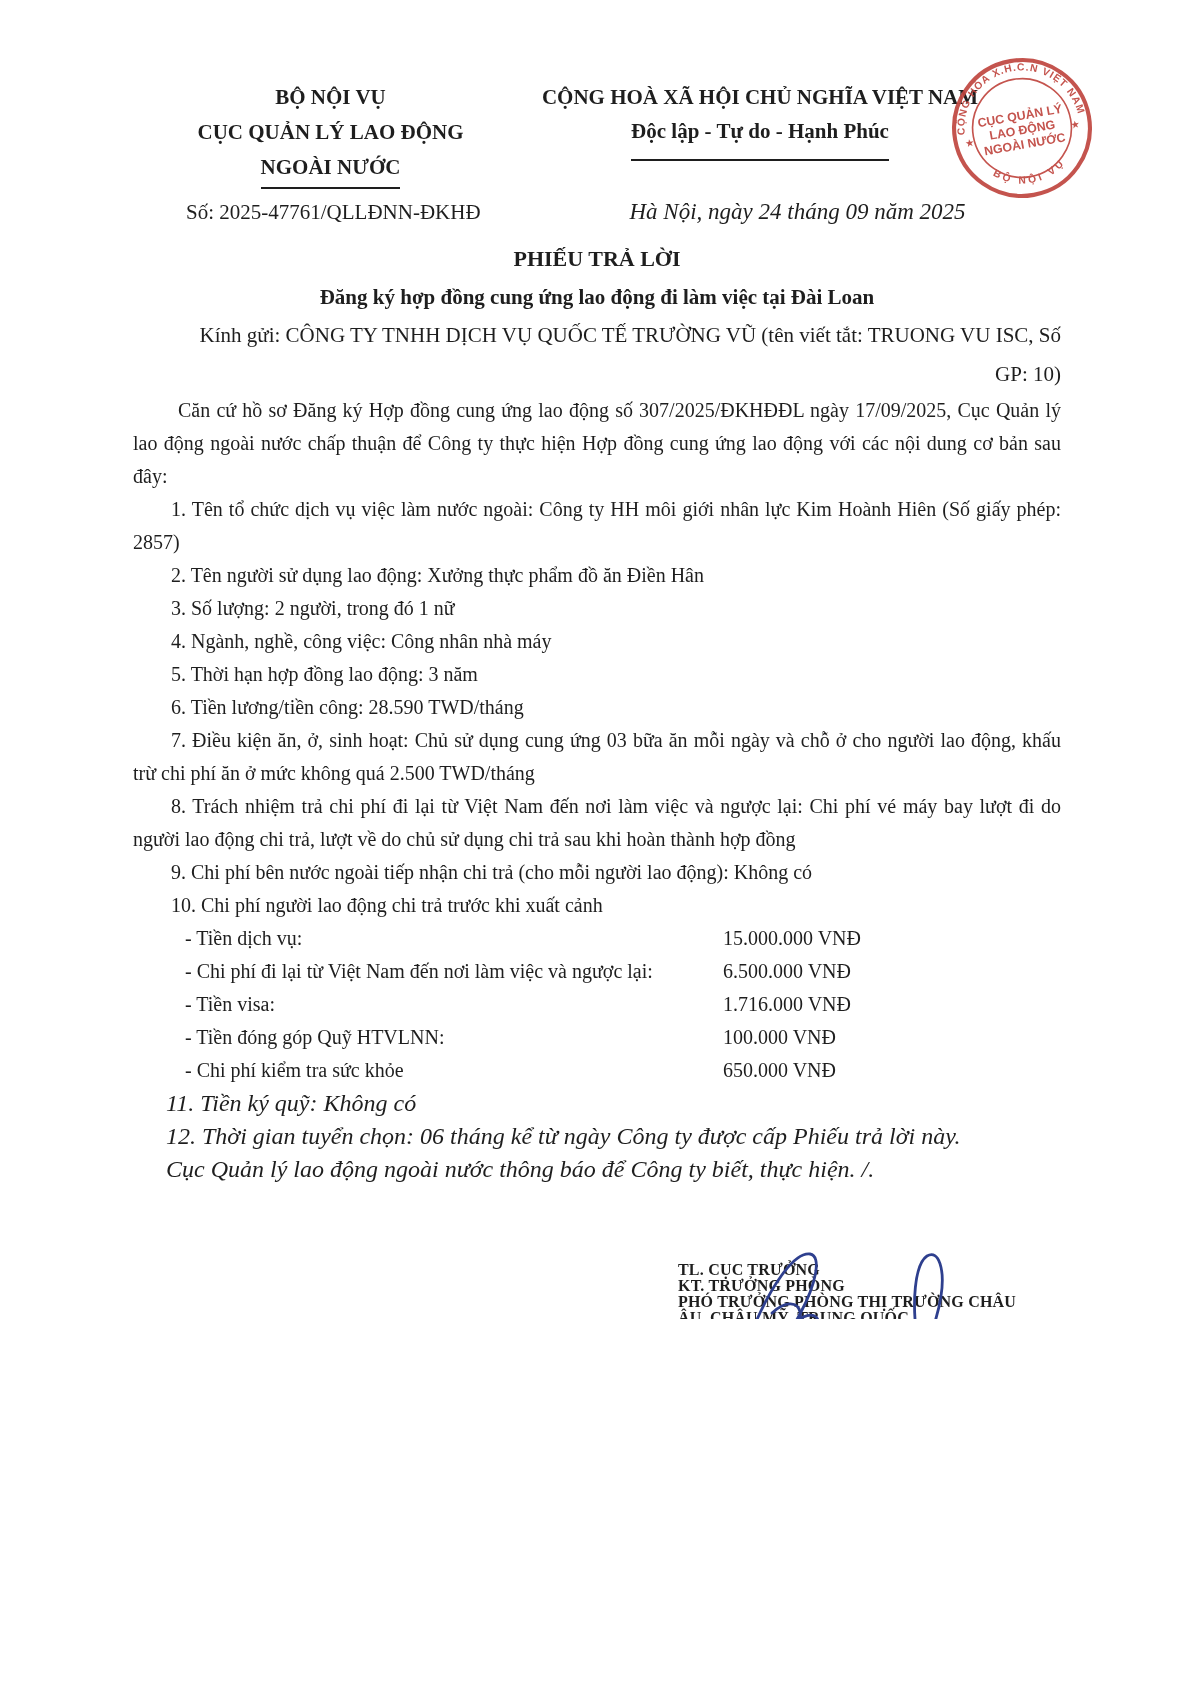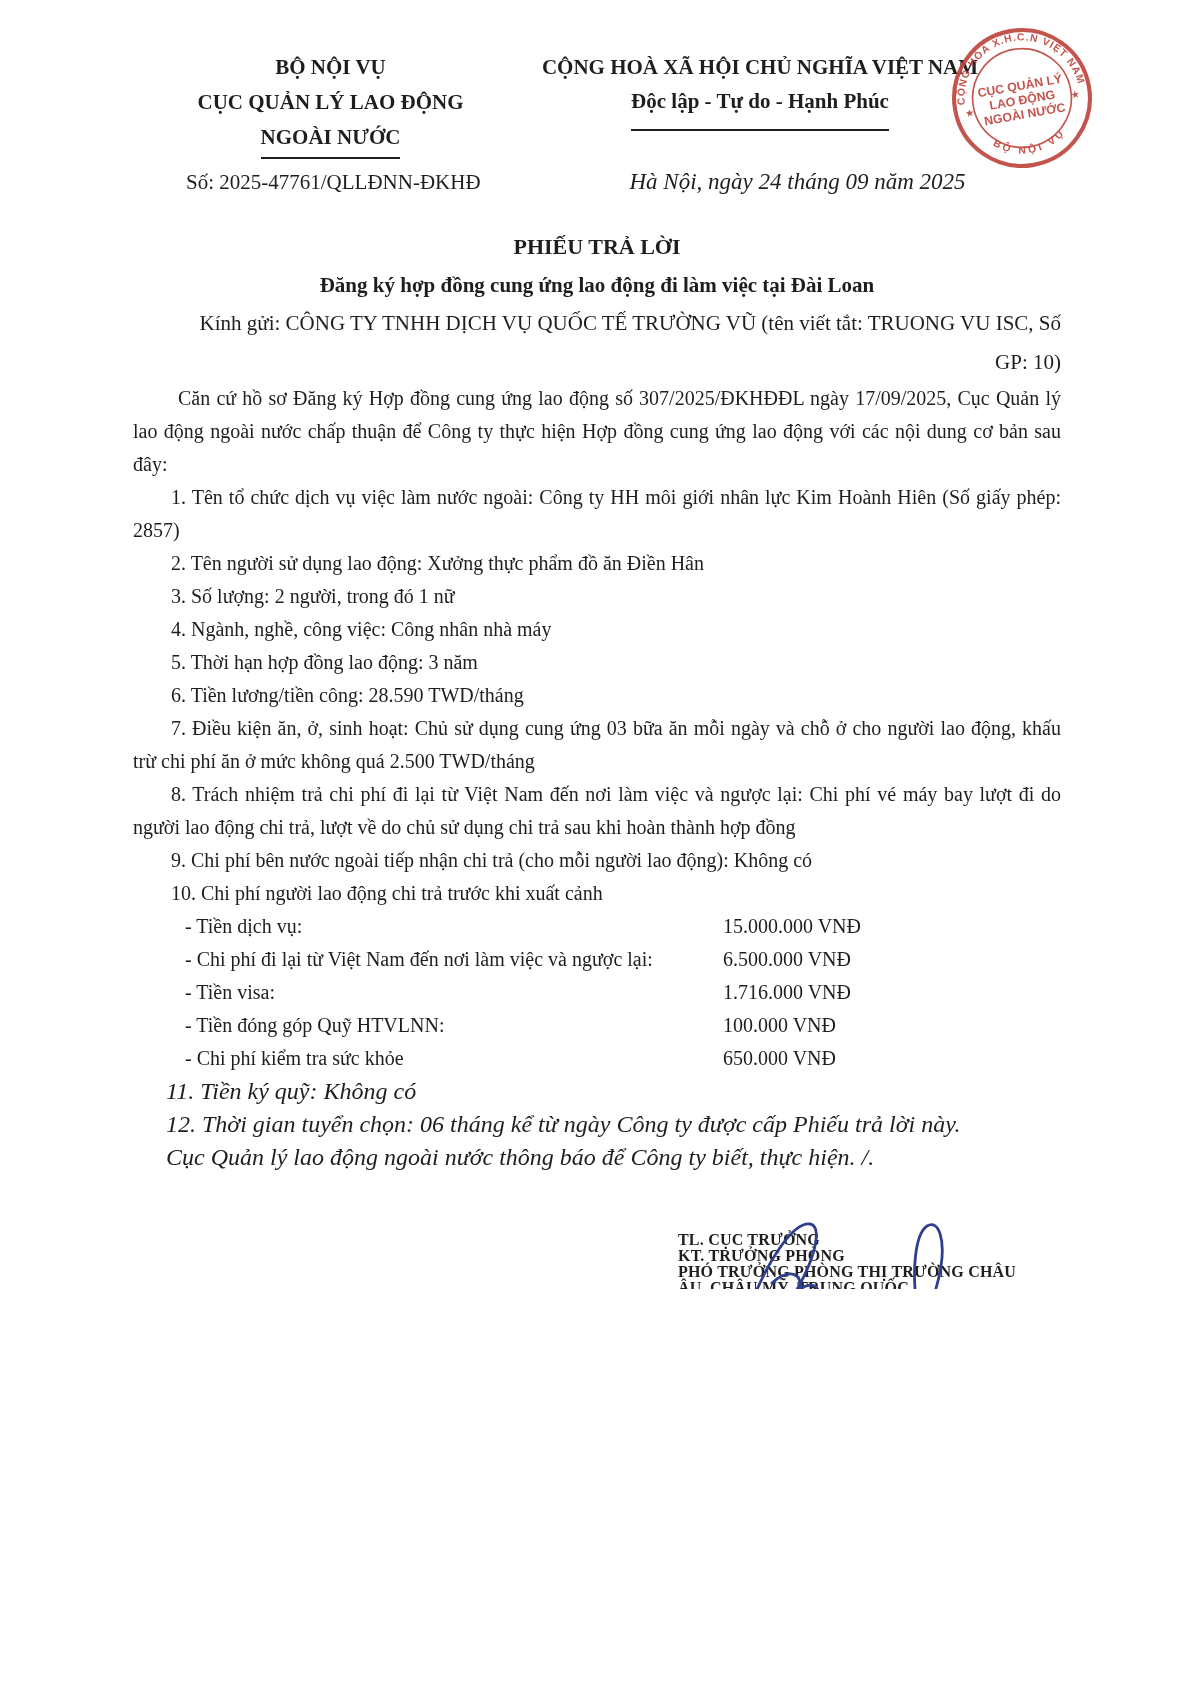--- a/index.html
+++ b/index.html
@@ -3,20 +3,21 @@
 <meta charset="utf-8">
 <style>
   html,body{margin:0;padding:0;background:#ffffff;}
   .page{
     position:relative;
     width:1190px;height:1289px;
     background:#ffffff;
     font-family:"Liberation Serif","DejaVu Serif",serif;
     color:#1e1e1e;
     overflow:hidden;
+    margin-top:30px;
   }
   
   .hdr-left{
     position:absolute;top:50px;left:163px;width:335px;
     text-align:center;font-weight:bold;font-size:21px;line-height:35px;
   }
   .hdr-left .u{display:inline-block;border-bottom:2px solid #1e1e1e;padding-bottom:2px;}
   .doc-number{position:absolute;top:170px;left:186px;font-size:21px;}
   .hdr-right{
     position:absolute;top:50px;left:540px;width:440px;
@@ -25,21 +26,21 @@
   .hdr-right .motto{display:inline-block;font-size:21px;border-bottom:2.5px solid #1e1e1e;padding-bottom:11px;}
   .date-line{
     position:absolute;top:169px;left:625px;width:345px;text-align:center;
     font-style:italic;font-size:23px;
   }
   
   .stamp{position:absolute;top:26px;left:950px;width:144px;height:144px;opacity:.92;}
   .stamp text{fill:var(--stamp-color);font-family:"Liberation Sans","DejaVu Sans",sans-serif;font-weight:bold;}
   .stamp circle{stroke:var(--stamp-color);fill:none;}
   
-  .content{position:absolute;top:228px;left:133px;width:928px;font-size:20px;}
+  .content{position:absolute;top:210px;left:133px;width:928px;font-size:20px;}
   .title-main{margin:0;text-align:center;font-size:22px;font-weight:bold;line-height:38px;}
   .title-sub{margin:0;text-align:center;font-size:21px;font-weight:bold;line-height:38px;}
   .recipient{margin:0;text-align:right;font-size:21px;line-height:39px;}
   .para{margin:0;text-align:justify;font-size:20px;line-height:33px;text-indent:45px;}
   .item{margin:0;text-align:justify;font-size:20px;line-height:33px;text-indent:38px;}
   .item-low{margin:0;text-align:justify;font-size:24px;line-height:33px;text-indent:33px;font-style:italic;}
   .fee-row{position:relative;height:33px;line-height:33px;padding-left:52px;font-size:20px;}
   .fee-value{position:absolute;left:590px;top:0;}
   
   .sig-block{

